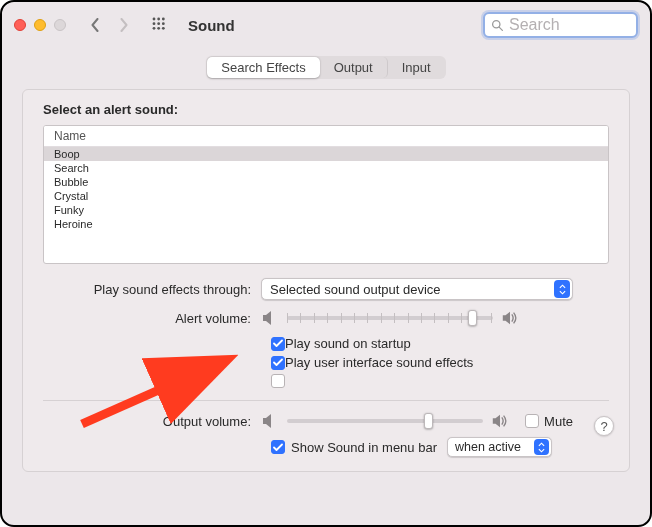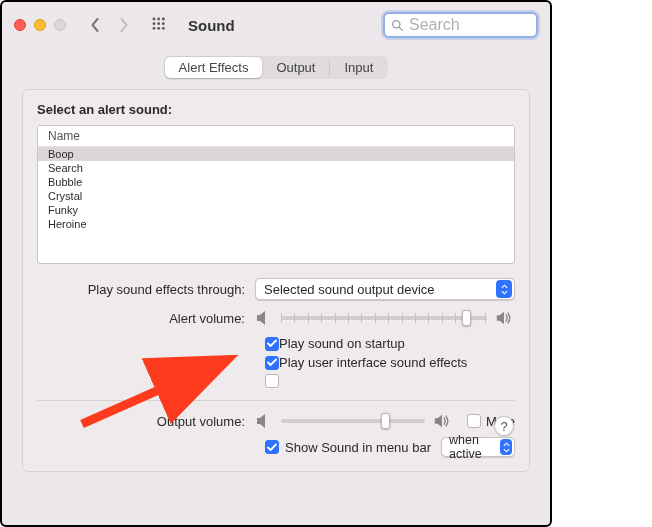--- a/index.html
+++ b/index.html
@@ -3,23 +3,23 @@
 <meta charset="utf-8">
 <style>
   * { box-sizing: border-box; margin: 0; padding: 0; }
   body {
     font-family: -apple-system, BlinkMacSystemFont, "Helvetica Neue", Arial, sans-serif;
     font-size: 13px;
     color: #2a2a2a;
     background: #fff;
   }
   .window {
-    width: 552px; height: 527px;
+    width: 652px; height: 527px;
     border: 2px solid #000;
-    border-radius: 6px;
+    border-radius: 14px;
     background: #ece7ea;
     overflow: hidden;
     position: relative;
   }
   .titlebar {
     height: 46px;
     display: flex;
     align-items: center;
     padding: 0 12px;
     gap: 10px;
@@ -74,21 +74,21 @@
     background: #fff;
     box-shadow: 0 0.5px 2px rgba(0,0,0,0.25);
     border-right: none;
   }
 
   .panel {
     margin: 10px 20px 12px;
     background: #efeaec;
     border: 1px solid #d6d1d3;
     border-radius: 6px;
-    padding: 12px 14px 14px;
+    padding: 12px 20px 14px;
   }
   .section-label {
     font-weight: 600; font-size: 13px; margin-bottom: 8px;
   }
   .listbox {
     border: 1px solid #c9c4c6;
     border-radius: 3px;
     background: #fff;
     overflow: hidden;
   }
@@ -245,21 +245,21 @@
     <div class="searchwrap">
       <svg viewBox="0 0 16 16">
           <circle cx="6.5" cy="6.5" r="4.5" fill="none" stroke="currentColor" stroke-width="1.6"></circle>
           <line x1="10" y1="10" x2="14" y2="14" stroke="currentColor" stroke-width="1.6" stroke-linecap="round"></line>
         </svg>
       <input type="text" placeholder="Search" style="">
     </div>
   </div>
 
   <div class="tabs">
-    <div class="tab active">Alert Effects</div>
+    <div class="tab active">Search Effects</div>
     <div class="tab">Output</div>
     <div class="tab">Input</div>
   </div>
 
   <div class="panel">
     <div class="section-label">Select an alert sound:</div>
     <div class="listbox">
       <div class="list-header">Name</div>
       <div class="list-body">
         <div class="list-row selected">Boop</div>

